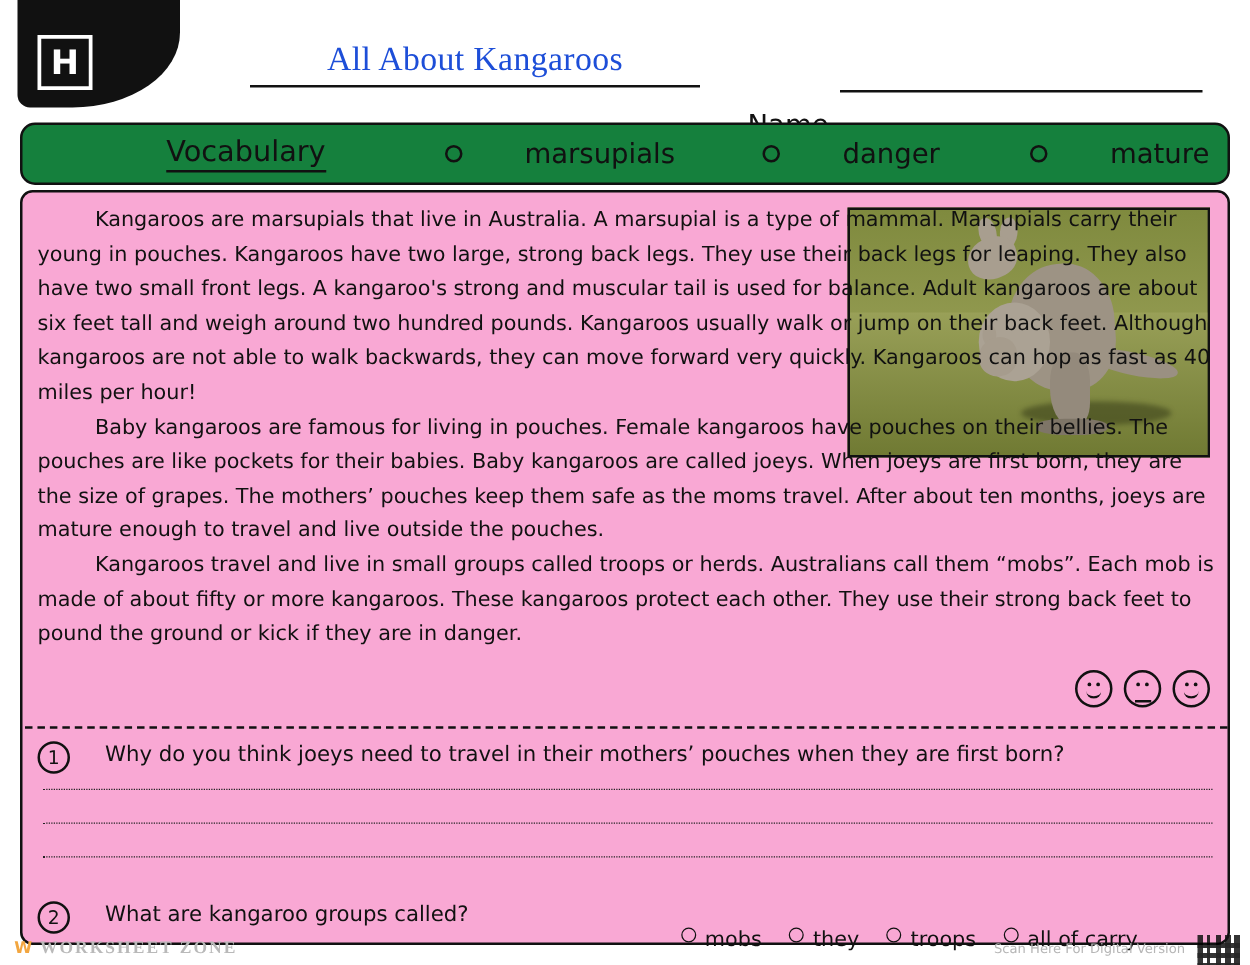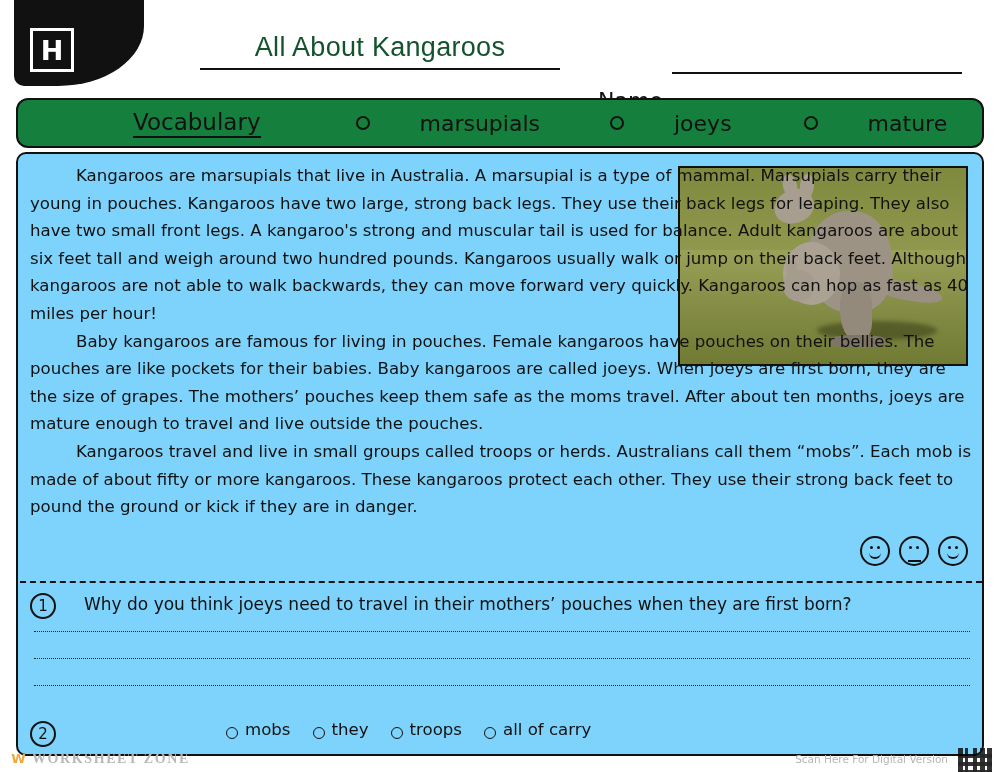--- a/index.html
+++ b/index.html
@@ -33,22 +33,22 @@
     border: 3px solid #ffffff;
     color: #ffffff;
     font-family: "DejaVu Sans", sans-serif;
     font-size: 27px; font-weight: bold;
     display: flex; align-items: center; justify-content: center;
     letter-spacing: 0px;
   }
   .doc-title {
     position: absolute; left: 200px; top: 32px;
     width: 360px; text-align: center;
-    font-size: 27px; color: #14532d;
-    font-family: Liberation Sans, sans-serif;
+    font-size: 27px; color: #1d4ed8;
+    font-family: Liberation Serif, serif;
     border-bottom: 2px solid #111111;
     padding-bottom: 5px;
     letter-spacing: 0.3px;
   }
   .name-label {
     position: absolute; left: 598px; top: 48px;
     font-size: 22px; color: #111111; margin-top: 40px;
   }
   .name-line {
     position: absolute; left: 672px; top: 72px;
@@ -85,21 +85,21 @@
     border-radius: 50%;
     margin-right: 9px;
   }
 
   
   .body-card {
     position: absolute; left: 16px; top: 152px;
     width: 968px; height: 604px;
     border: 2px solid #111111;
     border-radius: 10px;
-    background: #7dd3fc;
+    background: #f9a8d4;
   }
 
   .passage {
     position: absolute; left: 12px; top: 8px;
     width: 944px;
     font-size: 16.6px;
     line-height: 27.6px;
     color: #111111;
   }
   .passage p { margin: 0; text-indent: 46px; }
@@ -239,21 +239,21 @@
   }
   .answer-lines { margin-top: 12px; }
   .answer-line {
     height: 0; border-top: 1.6px dotted #222222;
     margin: 0 4px 26px 4px;
   }
   .q2-options {
     display: flex; align-items: center; gap: 22px;
     margin-left: 170px; font-size: 16.6px; color: #111111;
   }
-  .q2-options .opt { display: flex; align-items: flex-end; }
+  .q2-options .opt { display: flex; align-items: flex-start; margin-top: 22px; }
   .opt .bubble-sm {
     display: inline-block; width: 12px; height: 12px;
     border: 1.8px solid #111111; border-radius: 50%;
     margin-right: 7px;
   }
 
   
   .footer { position: absolute; left: 0; top: 748px; width: 1000px; height: 24px; }
   .wz-logo {
     position: absolute; left: 10px; top: 2px;
@@ -296,21 +296,21 @@
   </div>
 
   <div class="vocab-bar">
     <div class="vocab-label">Vocabulary</div>
     <div class="vocab-item one">
       <span class="bubble"></span>
       <span>marsupials</span>
     </div>
     <div class="vocab-item two">
       <span class="bubble"></span>
-      <span>joeys</span>
+      <span>danger</span>
     </div>
     <div class="vocab-item three">
       <span class="bubble"></span>
       <span>mature</span>
     </div>
   </div>
 
   <div class="body-card">
 
     <div class="photo">
@@ -363,20 +363,21 @@
       <div class="answer-lines">
         <div class="answer-line"></div>
         <div class="answer-line"></div>
         <div class="answer-line"></div>
       </div>
     </div>
 
     <div class="q-block q2">
       <div class="q-row">
         <div class="q-num">2</div>
+        <div class="q-text">What are kangaroo groups called?</div>
         <div class="q2-options">
           <div class="opt">
             <span class="bubble-sm"></span>
             <span>mobs</span>
           </div>
           <div class="opt">
             <span class="bubble-sm"></span>
             <span>they</span>
           </div>
           <div class="opt">

